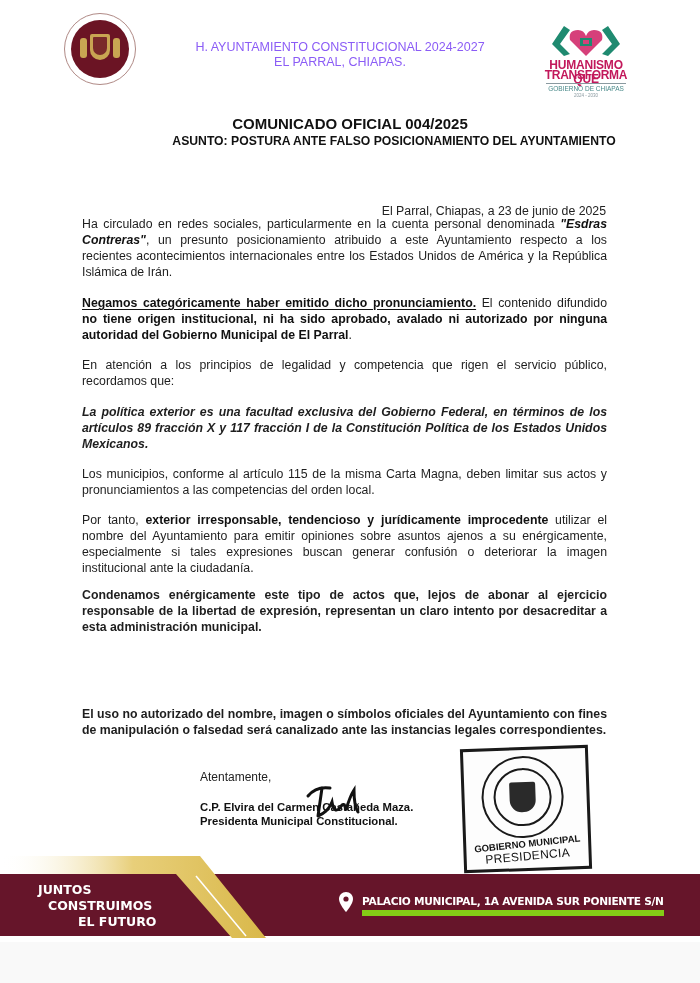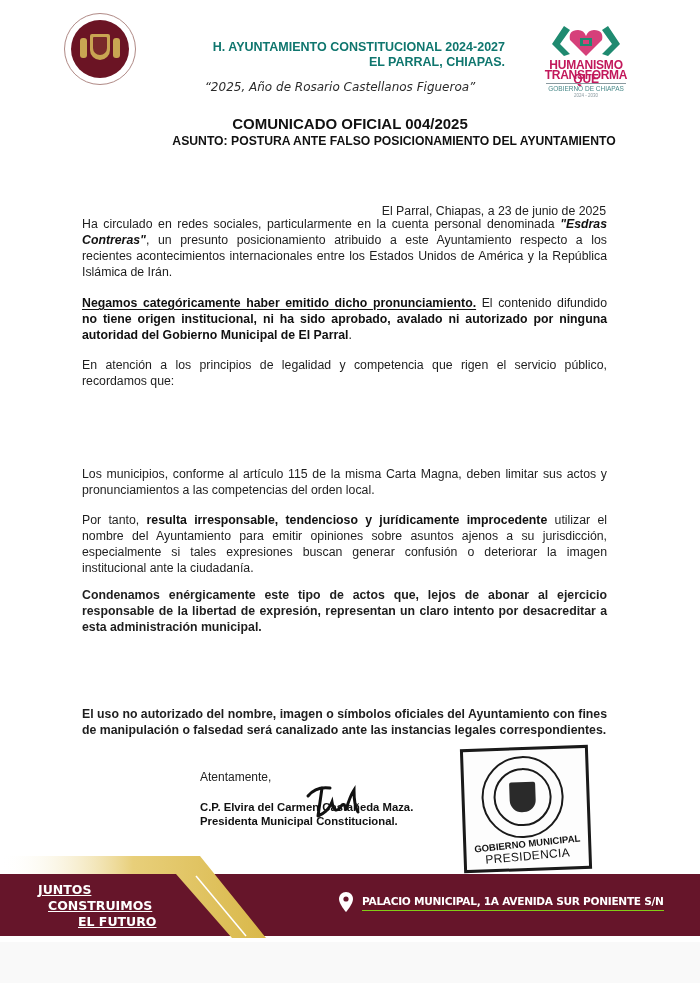--- a/index.html
+++ b/index.html
@@ -25,22 +25,22 @@
     position: absolute; left: 19px; top: 14px; width: 20px; height: 26px;
     background: #c9a552; border-radius: 2px 2px 10px 10px;
   }
   .seal-shield2 {
     position: absolute; left: 22px; top: 17px; width: 14px; height: 18px;
     background: #7a2a2a; border-radius: 1px 1px 7px 7px;
   }
   .seal-wing { position: absolute; top: 18px; width: 7px; height: 20px; background: #c9a552; border-radius: 3px; }
 
   .org-title {
-    position: absolute; left: 175px; top: 40px; width: 330px; text-align: right;
-    font-weight: bold; font-size: 12.5px; line-height: 15px; color: #0f766e;
+    position: absolute; left: 175px; top: 40px; width: 330px; text-align: center;
+    font-weight: normal; font-size: 12.5px; line-height: 15px; color: #8b5cf6;
   }
   .motto {
     position: absolute; left: 180px; top: 80px; width: 320px; text-align: center;
     font-family: "DejaVu Sans", sans-serif; font-style: italic; font-size: 12px; color: #2b2b2b;
   }
   .chiapas-logo { position: absolute; left: 538px; top: 14px; width: 96px; height: 86px; }
   .hq1 { position: absolute; left: 0; top: 44px; width: 96px; text-align: center; font-weight: bold; font-size: 12px; color: #c2185b; letter-spacing: -0.2px; }
   .hq2 { position: absolute; left: 0; top: 54px; width: 96px; text-align: center; font-weight: bold; font-size: 12px; color: #c2185b; letter-spacing: -0.3px; }
   .hq-line { position: absolute; left: 8px; top: 69px; width: 80px; height: 1px; background: #8a9aa0; }
   .hq3 { position: absolute; left: 0; top: 71px; width: 96px; text-align: center; font-size: 6.5px; color: #4a8a8a; }
@@ -89,28 +89,28 @@
   }
   .stamp-t1 { position: absolute; left: 0; top: 88px; width: 122px; text-align: center; font-weight: bold; font-size: 9.5px; color: #111; transform: rotate(-4deg); }
   .stamp-t2 { position: absolute; left: 0; top: 99px; width: 122px; text-align: center; font-size: 12px; color: #111; letter-spacing: 0.3px; transform: rotate(-3deg); }
 
   
   .footer-band {
     position: absolute; left: 0; top: 874px; width: 700px; height: 62px; background: #66152a;
   }
   .footer-slogan {
     position: absolute; left: 38px; top: 882px; font-weight: bold; color: #fff;
-    font-size: 12.5px; line-height: 16px; font-family: "DejaVu Sans", sans-serif; text-decoration: underline;
+    font-size: 12.5px; line-height: 16px; font-family: "DejaVu Sans", sans-serif;
   }
   .footer-slogan div:nth-child(2) { padding-left: 10px; }
   .footer-slogan div:nth-child(3) { padding-left: 40px; }
   .footer-address {
     position: absolute; left: 362px; top: 895px; color: #fff; font-weight: bold;
     font-size: 10.6px; font-family: "DejaVu Sans", sans-serif; letter-spacing: -0.3px;
-    border-bottom: 1px solid #84cc16; padding-bottom: 3px;
+    border-bottom: 6px solid #84cc16; padding-bottom: 3px;
   }
   .pin-icon { position: absolute; left: 339px; top: 892px; width: 14px; height: 20px; }
   .gold-band { position: absolute; left: 0; top: 856px; width: 280px; height: 82px; }
 </style>
 </head>
 <body>
 
 <div class="page">
 
   <div class="seal">
@@ -119,21 +119,20 @@
       <div class="seal-wing" style="left:42px;"></div>
       <div class="seal-shield"></div>
       <div class="seal-shield2"></div>
     </div>
   </div>
 
   <div class="org-title">
     <div>H. AYUNTAMIENTO CONSTITUCIONAL 2024-2027</div>
     <div>EL PARRAL, CHIAPAS.</div>
   </div>
-  <div class="motto">“2025, Año de Rosario Castellanos Figueroa”</div>
 
   <div class="chiapas-logo">
     <svg width="96" height="44" viewBox="0 0 96 44">
       <path d="M14 30 L26 12 L32 16 L22 30 L32 40 L26 42 Z" fill="#1f8a70"></path>
       <path d="M82 30 L70 12 L64 16 L74 30 L64 40 L70 42 Z" fill="#1f8a70"></path>
       <path d="M48 42 L32 26 Q30 16 40 16 Q46 16 48 22 Q50 16 56 16 Q66 16 64 26 Z" fill="#d6407a"></path>
       <rect x="42" y="24" width="12" height="8" fill="#1f8a70"></rect>
       <rect x="45" y="26" width="6" height="4" fill="#d6407a"></rect>
     </svg>
     <div class="hq1">HUMANISMO QUE</div>
@@ -150,25 +149,26 @@
   <div class="body-text" style="top:295px;">
     <b><u>Negamos categóricamente haber emitido dicho pronunciamiento.</u></b><span> El contenido difundido </span><b>no tiene origen institucional, ni ha sido aprobado, avalado ni autorizado por ninguna autoridad del Gobierno Municipal de El Parral</b><span>.</span>
   </div>
 
   <div class="body-text" style="top:216px;">
     <span>Ha circulado en redes sociales, particularmente en la cuenta personal denominada </span><b><i>"Esdras Contreras"</i></b><span>, un presunto posicionamiento atribuido a este Ayuntamiento respecto a los recientes acontecimientos internacionales entre los Estados Unidos de América y la República Islámica de Irán.</span>
   </div>
 
   <div class="body-text" style="top:357px;">En atención a los principios de legalidad y competencia que rigen el servicio público, recordamos que:</div>
 
+  <div class="body-text" style="top:404px; font-weight:bold; font-style:italic;">La política exterior es una facultad exclusiva del Gobierno Federal, en términos de los artículos 89 fracción X y 117 fracción I de la Constitución Política de los Estados Unidos Mexicanos.</div>
 
   <div class="body-text" style="top:466px;">Los municipios, conforme al artículo 115 de la misma Carta Magna, deben limitar sus actos y pronunciamientos a las competencias del orden local.</div>
 
   <div class="body-text" style="top:512px;">
-    <span>Por tanto, </span><b>resulta irresponsable, tendencioso y jurídicamente improcedente</b><span> utilizar el nombre del Ayuntamiento para emitir opiniones sobre asuntos ajenos a su jurisdicción, especialmente si tales expresiones buscan generar confusión o deteriorar la imagen institucional ante la ciudadanía.</span>
+    <span>Por tanto, </span><b>exterior irresponsable, tendencioso y jurídicamente improcedente</b><span> utilizar el nombre del Ayuntamiento para emitir opiniones sobre asuntos ajenos a su enérgicamente, especialmente si tales expresiones buscan generar confusión o deteriorar la imagen institucional ante la ciudadanía.</span>
   </div>
 
   <div class="body-text" style="top:587px; font-weight:bold;">Condenamos enérgicamente este tipo de actos que, lejos de abonar al ejercicio responsable de la libertad de expresión, representan un claro intento por desacreditar a esta administración municipal.</div>
 
 
   <div class="body-text" style="top:706px; font-weight:bold;">El uso no autorizado del nombre, imagen o símbolos oficiales del Ayuntamiento con fines de manipulación o falsedad será canalizado ante las instancias legales correspondientes.</div>
 
   <div class="sign-block">
     <div class="atte">Atentamente,</div>
     <svg class="signature" viewBox="0 0 70 40">

